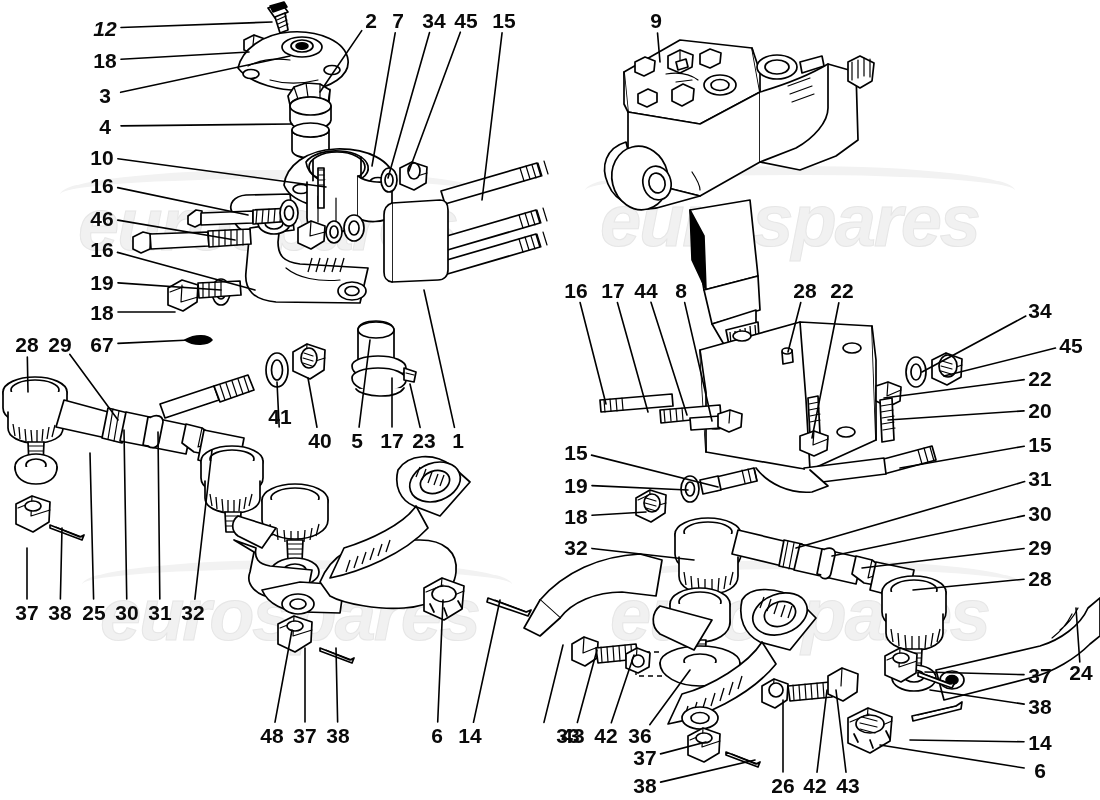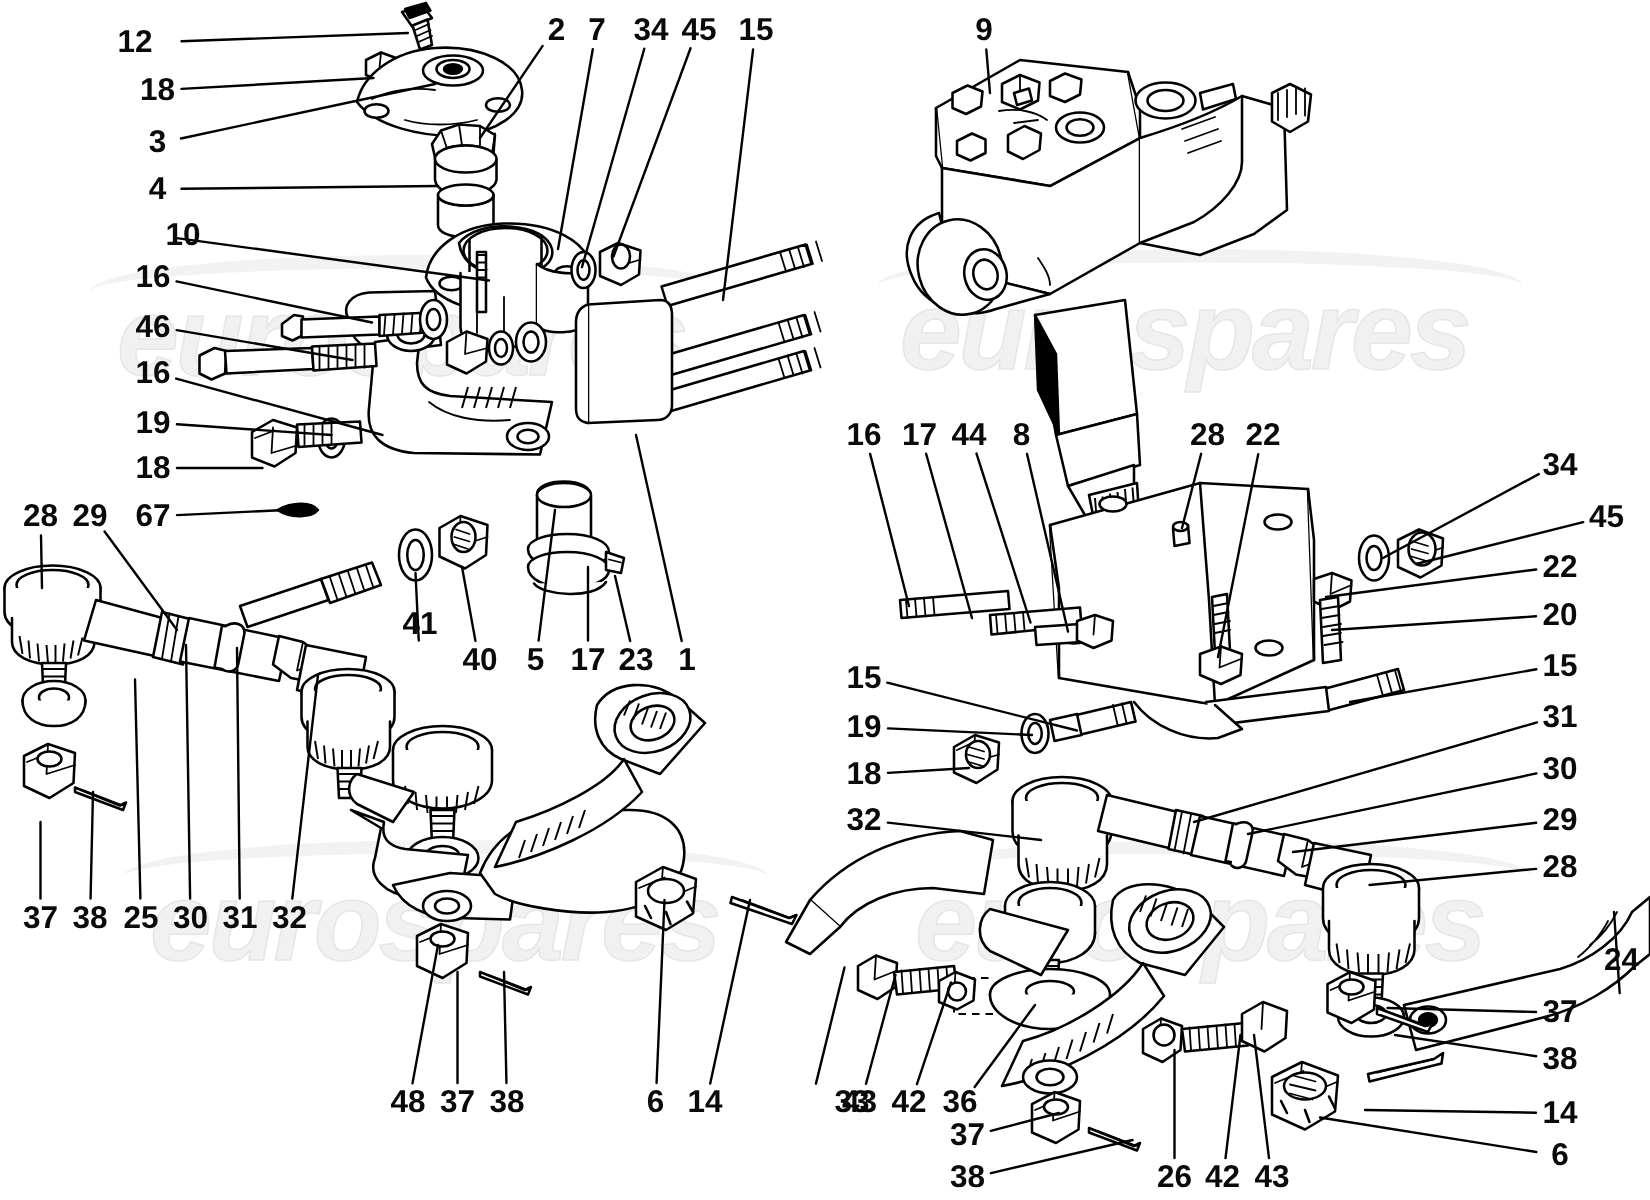--- a/index.html
+++ b/index.html
@@ -552,25 +552,25 @@
         <line x1="591.9037765057672" y1="548.4235901639166" x2="694" y2="560" class="ln"></line>
         <line x1="1024.0054414572587" y1="674.6609849004527" x2="925" y2="672" class="ln"></line>
         <line x1="1079.809281202854" y1="662.0360490960729" x2="1076" y2="608" class="ln"></line>
         <line x1="1024.1666169714479" y1="704.1287820057165" x2="930" y2="690" class="ln"></line>
         <line x1="1024.0018931550678" y1="741.8000236644383" x2="910" y2="740" class="ln"></line>
         <line x1="1024.1918074599823" y1="767.9931005564431" x2="880" y2="745" class="ln"></line>
       </g>
   </svg>
 
   <div id="labels">
-      <div class="lbl" style="left: 90px; top: 28px;">12</div>
+      <div class="lbl" style="left: 105px; top: 28px; font-style: italic;">12</div>
       <div class="lbl" style="left: 105px; top: 60px;">18</div>
       <div class="lbl" style="left: 105px; top: 95px;">3</div>
       <div class="lbl" style="left: 105px; top: 126px;">4</div>
-      <div class="lbl" style="left: 102px; top: 157px; margin-left: 20px;">10</div>
+      <div class="lbl" style="left: 102px; top: 157px;">10</div>
       <div class="lbl" style="left: 102px; top: 185px;">16</div>
       <div class="lbl" style="left: 102px; top: 218px;">46</div>
       <div class="lbl" style="left: 102px; top: 249px;">16</div>
       <div class="lbl" style="left: 102px; top: 282px;">19</div>
       <div class="lbl" style="left: 102px; top: 312px;">18</div>
       <div class="lbl" style="left: 102px; top: 344px;">67</div>
       <div class="lbl" style="left: 371px; top: 20px;">2</div>
       <div class="lbl" style="left: 398px; top: 20px;">7</div>
       <div class="lbl" style="left: 434px; top: 20px;">34</div>
       <div class="lbl" style="left: 466px; top: 20px;">45</div>
@@ -617,19 +617,19 @@
       <div class="lbl" style="left: 1040px; top: 444px;">15</div>
       <div class="lbl" style="left: 1040px; top: 478px;">31</div>
       <div class="lbl" style="left: 1040px; top: 513px;">30</div>
       <div class="lbl" style="left: 1040px; top: 547px;">29</div>
       <div class="lbl" style="left: 1040px; top: 578px;">28</div>
       <div class="lbl" style="left: 576px; top: 452px;">15</div>
       <div class="lbl" style="left: 576px; top: 485px;">19</div>
       <div class="lbl" style="left: 576px; top: 516px;">18</div>
       <div class="lbl" style="left: 576px; top: 547px;">32</div>
       <div class="lbl" style="left: 1040px; top: 675px;">37</div>
-      <div class="lbl" style="left: 1081px; top: 640px;">24</div>
+      <div class="lbl" style="left: 1081px; top: 672px;">24</div>
       <div class="lbl" style="left: 1040px; top: 706px;">38</div>
       <div class="lbl" style="left: 1040px; top: 742px;">14</div>
       <div class="lbl" style="left: 1040px; top: 770px;">6</div>
     </div>
 
 </div>
 
 </body></html>

